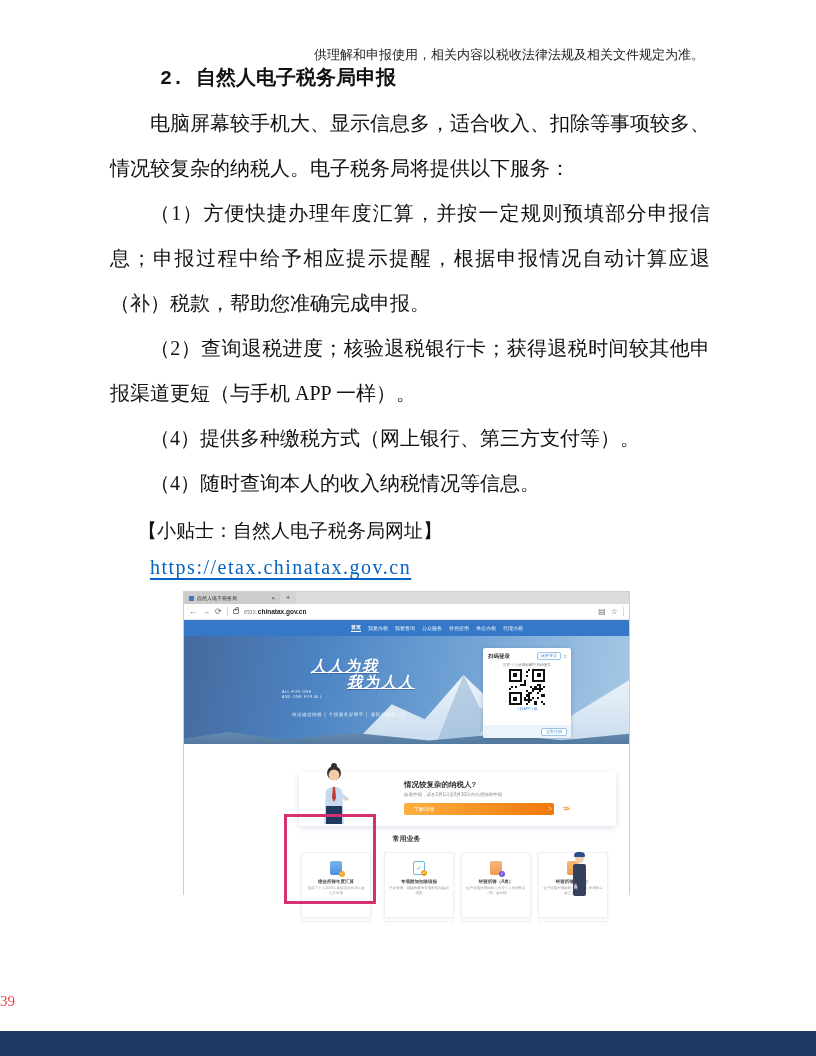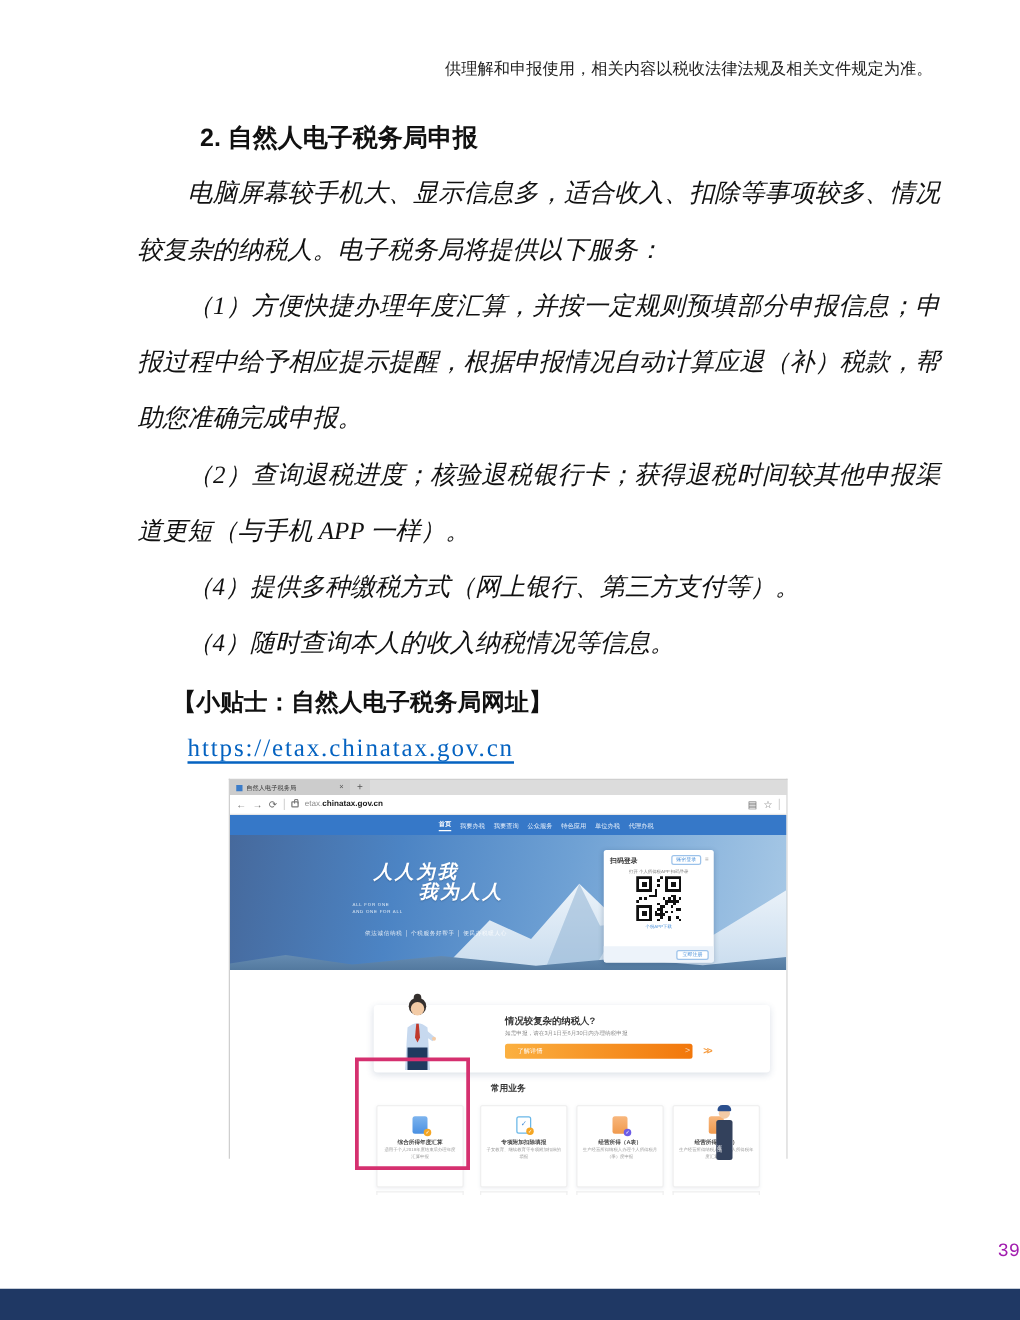--- a/index.html
+++ b/index.html
@@ -1,33 +1,33 @@
 <!DOCTYPE html>
 <html><head>
 <meta charset="utf-8">
 <style>
   * { margin:0; padding:0; box-sizing:border-box; }
   html,body { background:#ffffff; }
   .page {
     position:relative; width:816px; height:1056px; background:#fff;
     font-family:"Liberation Serif","DejaVu Serif",serif; color:#1a1a1a; overflow:hidden;
   }
-  .content { padding:45px 64px 0 110px; }
+  .content { padding:45px 106px 0 110px; }
   .doc-header { text-align:right; font-size:13px; line-height:20px; color:#222; padding-right:6px; }
   .sec-heading {
-    margin:32px 0 0 50px; font-family:Liberation Sans, sans-serif;
+    margin:0 0 0 50px; font-family:Liberation Mono, monospace;
     font-size:20px; font-weight:700; color:#111; line-height:28px;
   }
   .body-p {
     font-size:20px; line-height:45px; text-align:justify; text-indent:2em; color:#111;
   }
-  .body-wrap { margin-top:8px;font-style:italic; }
+  .body-wrap { margin-top:8px; }
   .tip-heading {
     margin:10px 0 0 28px; font-family:"Liberation Sans","DejaVu Sans",sans-serif;
-    font-size:19px; font-weight:700; color:#111; line-height:30px;
+    font-size:19px; font-weight:400; color:#111; line-height:30px;
   }
   .etax-link {
     display:inline-block; margin:10px 0 0 40px; font-size:20px; letter-spacing:1.5px;
     color:#0563C1; text-decoration:underline; text-underline-offset:4px;
   }
 
   
   .shot {
     position:relative; width:447px; height:304px; margin:12px 0 0 73px;
     background:#fff; border:1px solid #cfcfcf; border-bottom:none;
@@ -57,21 +57,21 @@
   .hero { position:absolute; left:0; top:16px; width:100%; height:108px; overflow:hidden;
     background:linear-gradient(100deg,#46699c 0%,#4c84c4 30%,#6fa1d4 60%,#a8c9e6 100%); }
   .mtn-main { position:absolute; right:0; bottom:0; width:62%; height:82%;
     background:linear-gradient(#f6fafd,#c9dcee);
     clip-path:polygon(0 100%,14% 55%,26% 72%,40% 22%,52% 58%,64% 34%,78% 70%,100% 28%,100% 100%); }
   .mtn-shade { position:absolute; right:0; bottom:0; width:62%; height:82%; background:#8fb2d4; opacity:.55;
     clip-path:polygon(40% 22%,46% 60%,52% 58%,44% 100%,30% 100%); }
   .ridge { position:absolute; left:0; bottom:0; width:100%; height:16%;
     background:linear-gradient(#6d93b8,#53799f);
     clip-path:polygon(0 70%,10% 30%,22% 75%,38% 35%,55% 80%,70% 45%,85% 78%,100% 40%,100% 100%,0 100%); }
-  .slogan { position:absolute; left:115px; top:22px; color:#fff; }
+  .slogan { position:absolute; left:127px; top:22px; color:#fff;text-decoration:underline; }
   .slogan .l1, .slogan .l2 {
     font-family:"Liberation Serif","DejaVu Serif",serif; font-weight:700; font-style:italic;
     font-size:15px; letter-spacing:2px; text-shadow:0 1px 1px rgba(30,60,100,.35); line-height:16px;
   }
   .slogan .l2 { margin-left:36px; }
   .slogan-en { position:absolute; left:98px; top:54px; font-size:3.5px; letter-spacing:.6px; color:#e8f1fa; line-height:5px; }
   .tagline { position:absolute; left:108px; top:76px; font-size:4.5px; color:rgba(255,255,255,.85); letter-spacing:.5px; }
 
   .login-card { position:absolute; left:299px; top:28px; width:88px; height:90px; background:#fff;
     border-radius:2px; box-shadow:0 1px 4px rgba(20,50,90,.25); z-index:4; }
@@ -112,21 +112,21 @@
   .sliver { position:absolute; top:301px; width:70px; height:3px; background:#fff; border:1px solid #f0f0f0; border-bottom:none; }
 
   .assist { position:absolute; left:388px; top:234px; width:15px; z-index:4; text-align:center; }
   .assist-head { position:relative; width:9px; height:9px; margin:0 auto; background:#f3cba6; border-radius:50%; }
   .assist-head:before { content:""; position:absolute; left:-1px; top:-2px; width:11px; height:5px; background:#2b4f8e; border-radius:4px 4px 1px 1px; }
   .assist-body { margin-top:1px; width:13px; margin-left:1px; height:32px; background:#33415c; border-radius:2px;
     color:#fff; font-size:4px; writing-mode:vertical-lr; letter-spacing:2px; padding-top:4px; }
 
   .pink-box { position:absolute; left:100px; top:222px; width:92px; height:90px; border:3px solid #D5306F; z-index:6; }
 
-  .pagenum { position:absolute; left:0; right:0; bottom:46px; text-align:right; font-size:15px; color:#a21caf;font-family:Liberation Mono, monospace; }
+  .pagenum { position:absolute; left:0; right:0; bottom:46px; text-align:left; font-size:15px; color:#ef4444; }
   .footer-band { position:absolute; left:0; right:0; bottom:0; height:25px; background:#1F3864; }
 </style>
 </head>
 <body>
 
 <div class="page">
   <div class="content">
 
     <div class="doc-header">
       <div>供理解和申报使用，相关内容以税收法律法规及相关文件规定为准。</div>

